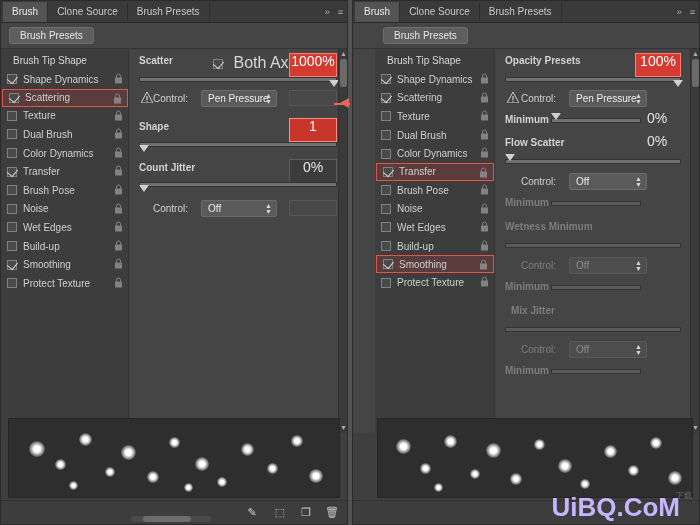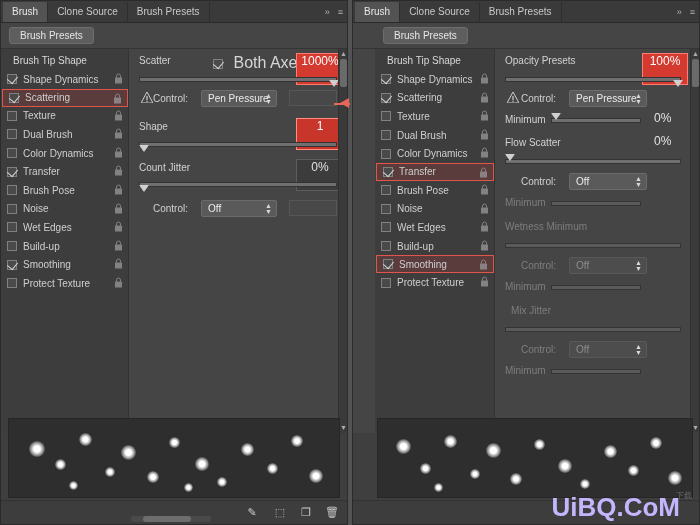--- a/index.html
+++ b/index.html
@@ -144,31 +144,31 @@
     width: 9px; height: 11px;
     opacity: .75;
   }
   .li-label { flex: 1; }
 
   
   .opt-title {
     position: absolute;
     font-size: 10px;
     color: #d2d2d2;
+    font-weight: bold;
   }
   .value-box {
     position: absolute;
-    height: 32px;
+    height: 24px;
     border: 1px solid #5d5d5d;
     background: #3c3c3c;
     color: #e2e2e2;
-    font-size: 12px;
+    font-size: 14px;
     line-height: 14px;
     text-align: center;
-    margin-left: 7px;
   }
   .value-box.hl {
     background: #d43a2f;
     border: 1px solid #ff7e72;
     color: #ffffff;
   }
   .value-box.hl2 {
     background: #c7352b;
     border: 1px solid #ff8d80;
     color: #ffffff;

